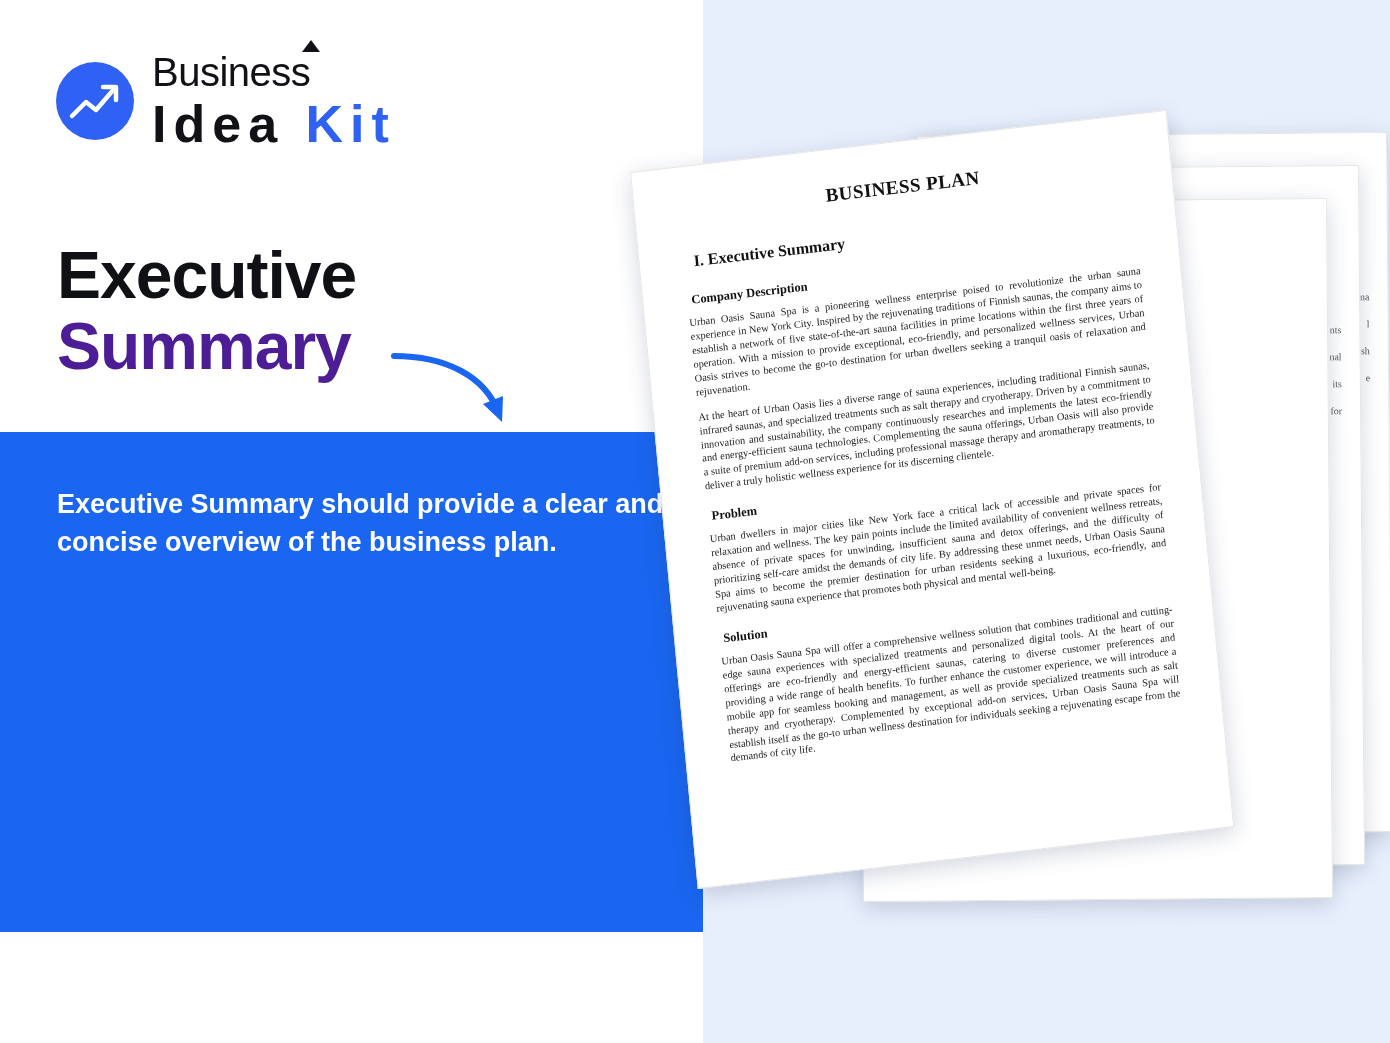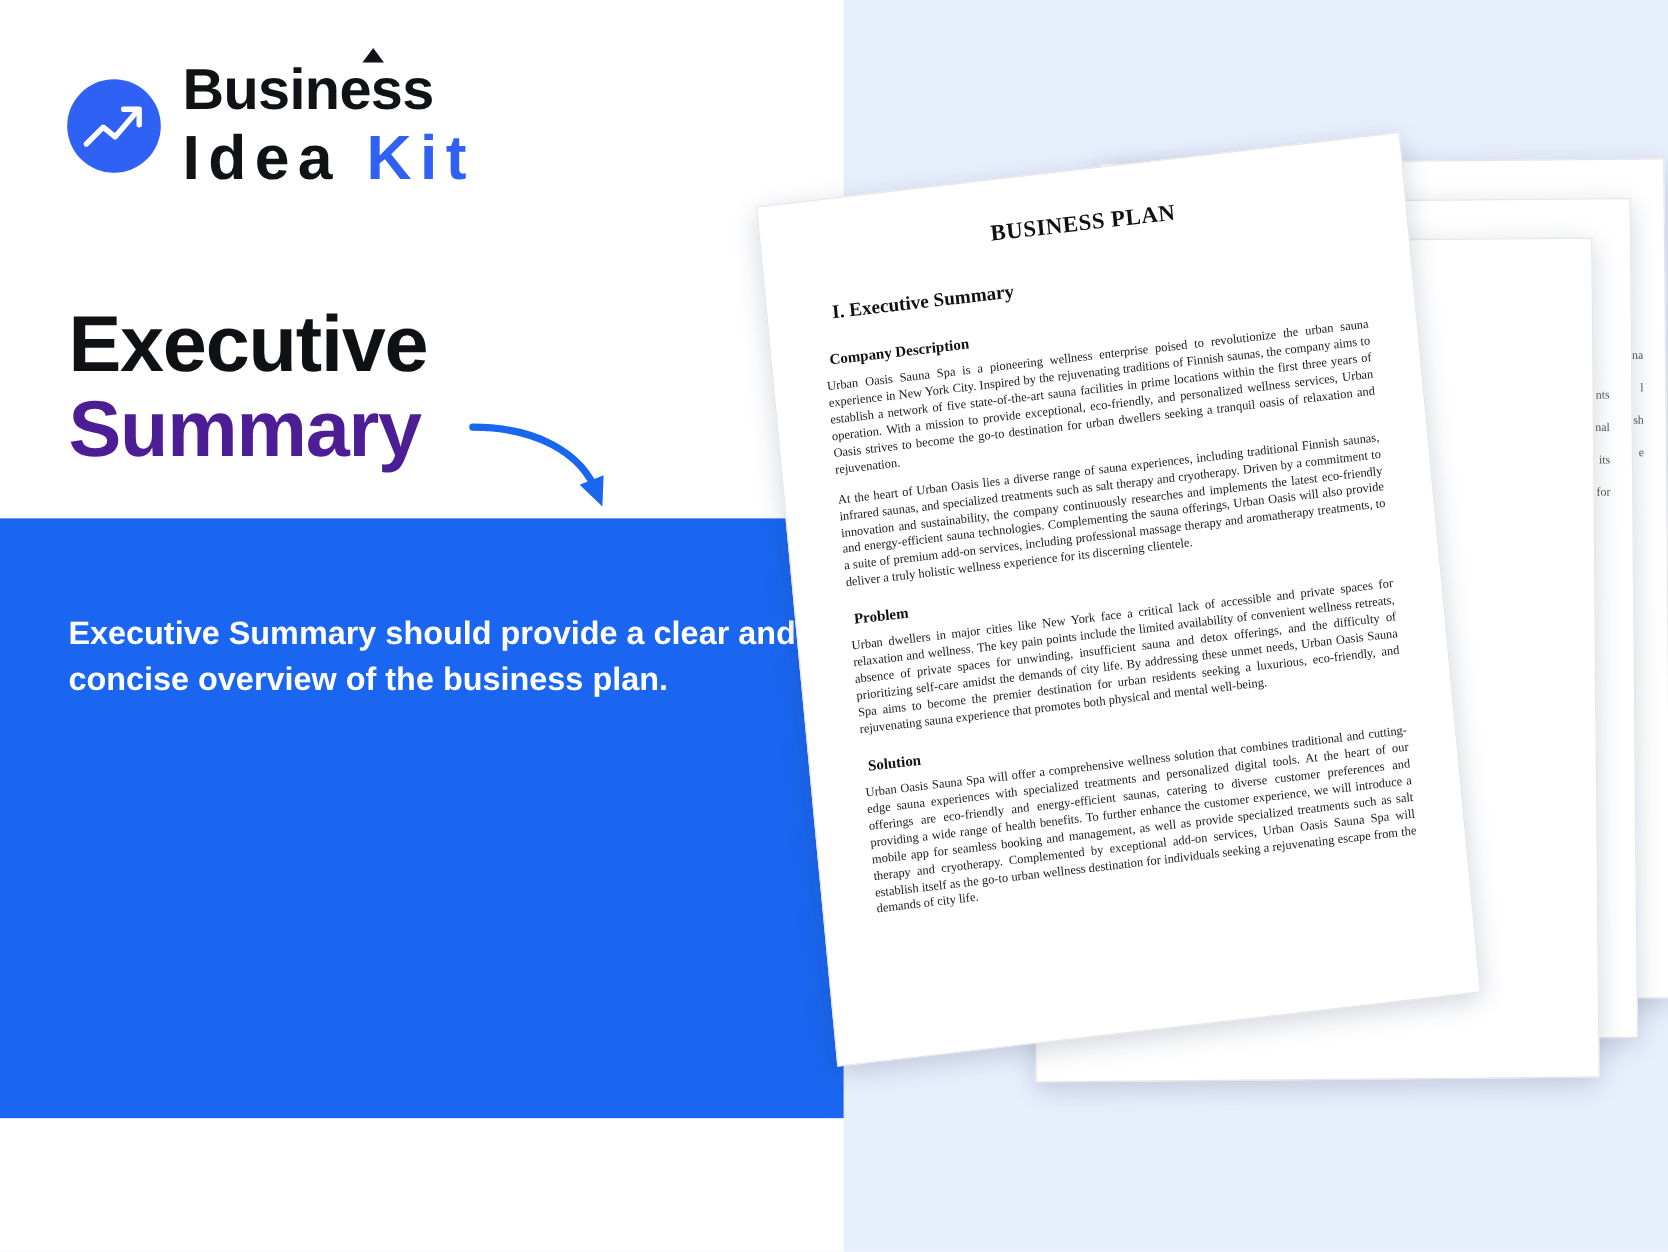--- a/index.html
+++ b/index.html
@@ -42,56 +42,56 @@
   }
   .logo-mark {
     width: 78px; height: 78px; border-radius: 50%;
     background: #2f62f4;
     position: relative;
     flex: 0 0 auto;
   }
   .logo-mark svg { position: absolute; left: 0; top: 0; }
   .logo-text { line-height: 1; }
   .logo-line1 {
-    font-size: 48px; font-weight: 700; letter-spacing: -0.5px;
+    font-size: 40px; font-weight: 400; letter-spacing: -0.5px;
     color: #111215;
     position: relative;
   }
   .logo-line2 {
     font-size: 52px; font-weight: 700; letter-spacing: 7px;
     color: #111215; margin-top: 6px;
   }
   .logo-line2 .kit { color: #2f62f4; }
   .hat {
     position: absolute; left: 150px; top: -12px;
     width: 0; height: 0;
     border-left: 9px solid transparent;
     border-right: 9px solid transparent;
     border-bottom: 12px solid #111215;
   }
 
   
   .headline {
     position: absolute; left: 57px; top: 240px;
     font-size: 66px; font-weight: 700; line-height: 1.08;
-    color: #101114; letter-spacing: -1px; margin-top: 11px;
+    color: #101114; letter-spacing: -1px;
   }
   .headline .accent { color: #4c1d95; display: block; }
 
   
   .arrow {
     position: absolute; left: 390px; top: 350px;
   }
 
   
   .body-copy {
     position: absolute; left: 57px; top: 485px;
     width: 610px;
     color: #ffffff;
-    font-size: 27px; font-weight: 700; line-height: 1.42; margin-top: 24px;
+    font-size: 27px; font-weight: 700; line-height: 1.42;
   }
   .body-copy p + p { margin-top: 40px; }
 
   
   .docs { position: absolute; left: 620px; top: 110px; width: 770px; height: 830px; }
   .sheet {
     position: absolute;
     background: #fff;
     box-shadow: 0 6px 22px rgba(30,50,90,.20);
     border: 1px solid #e6e6e6;

